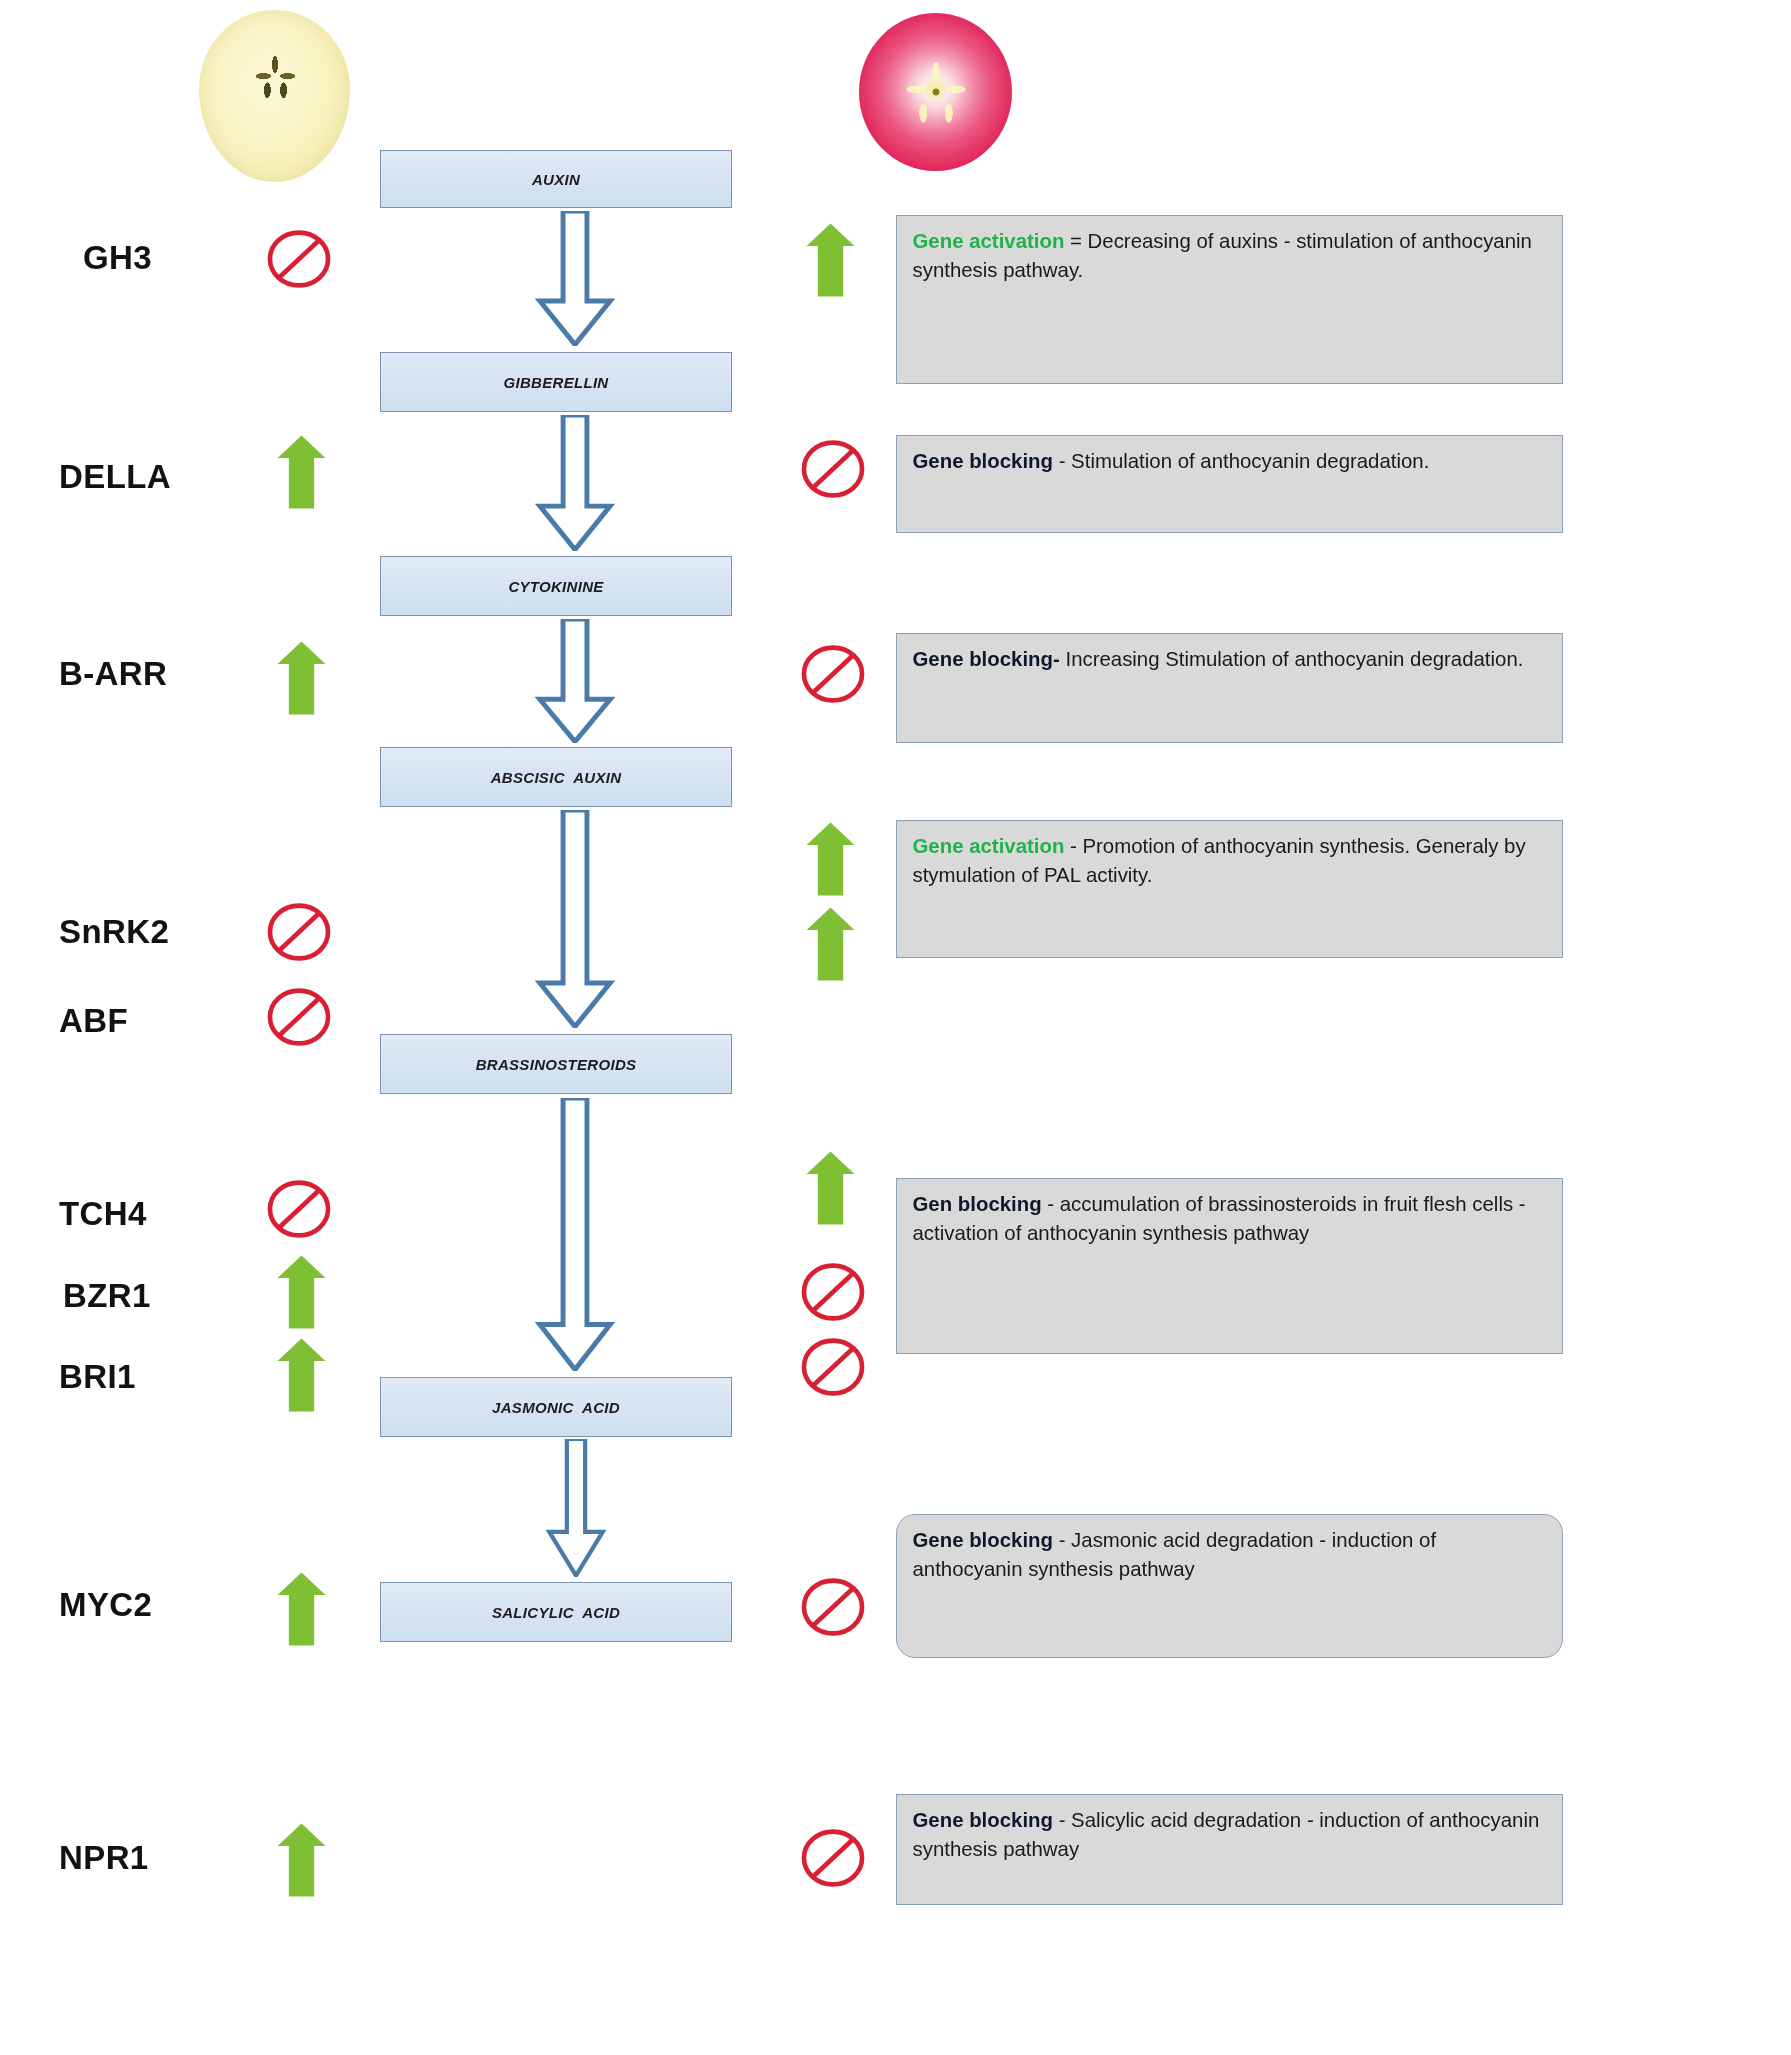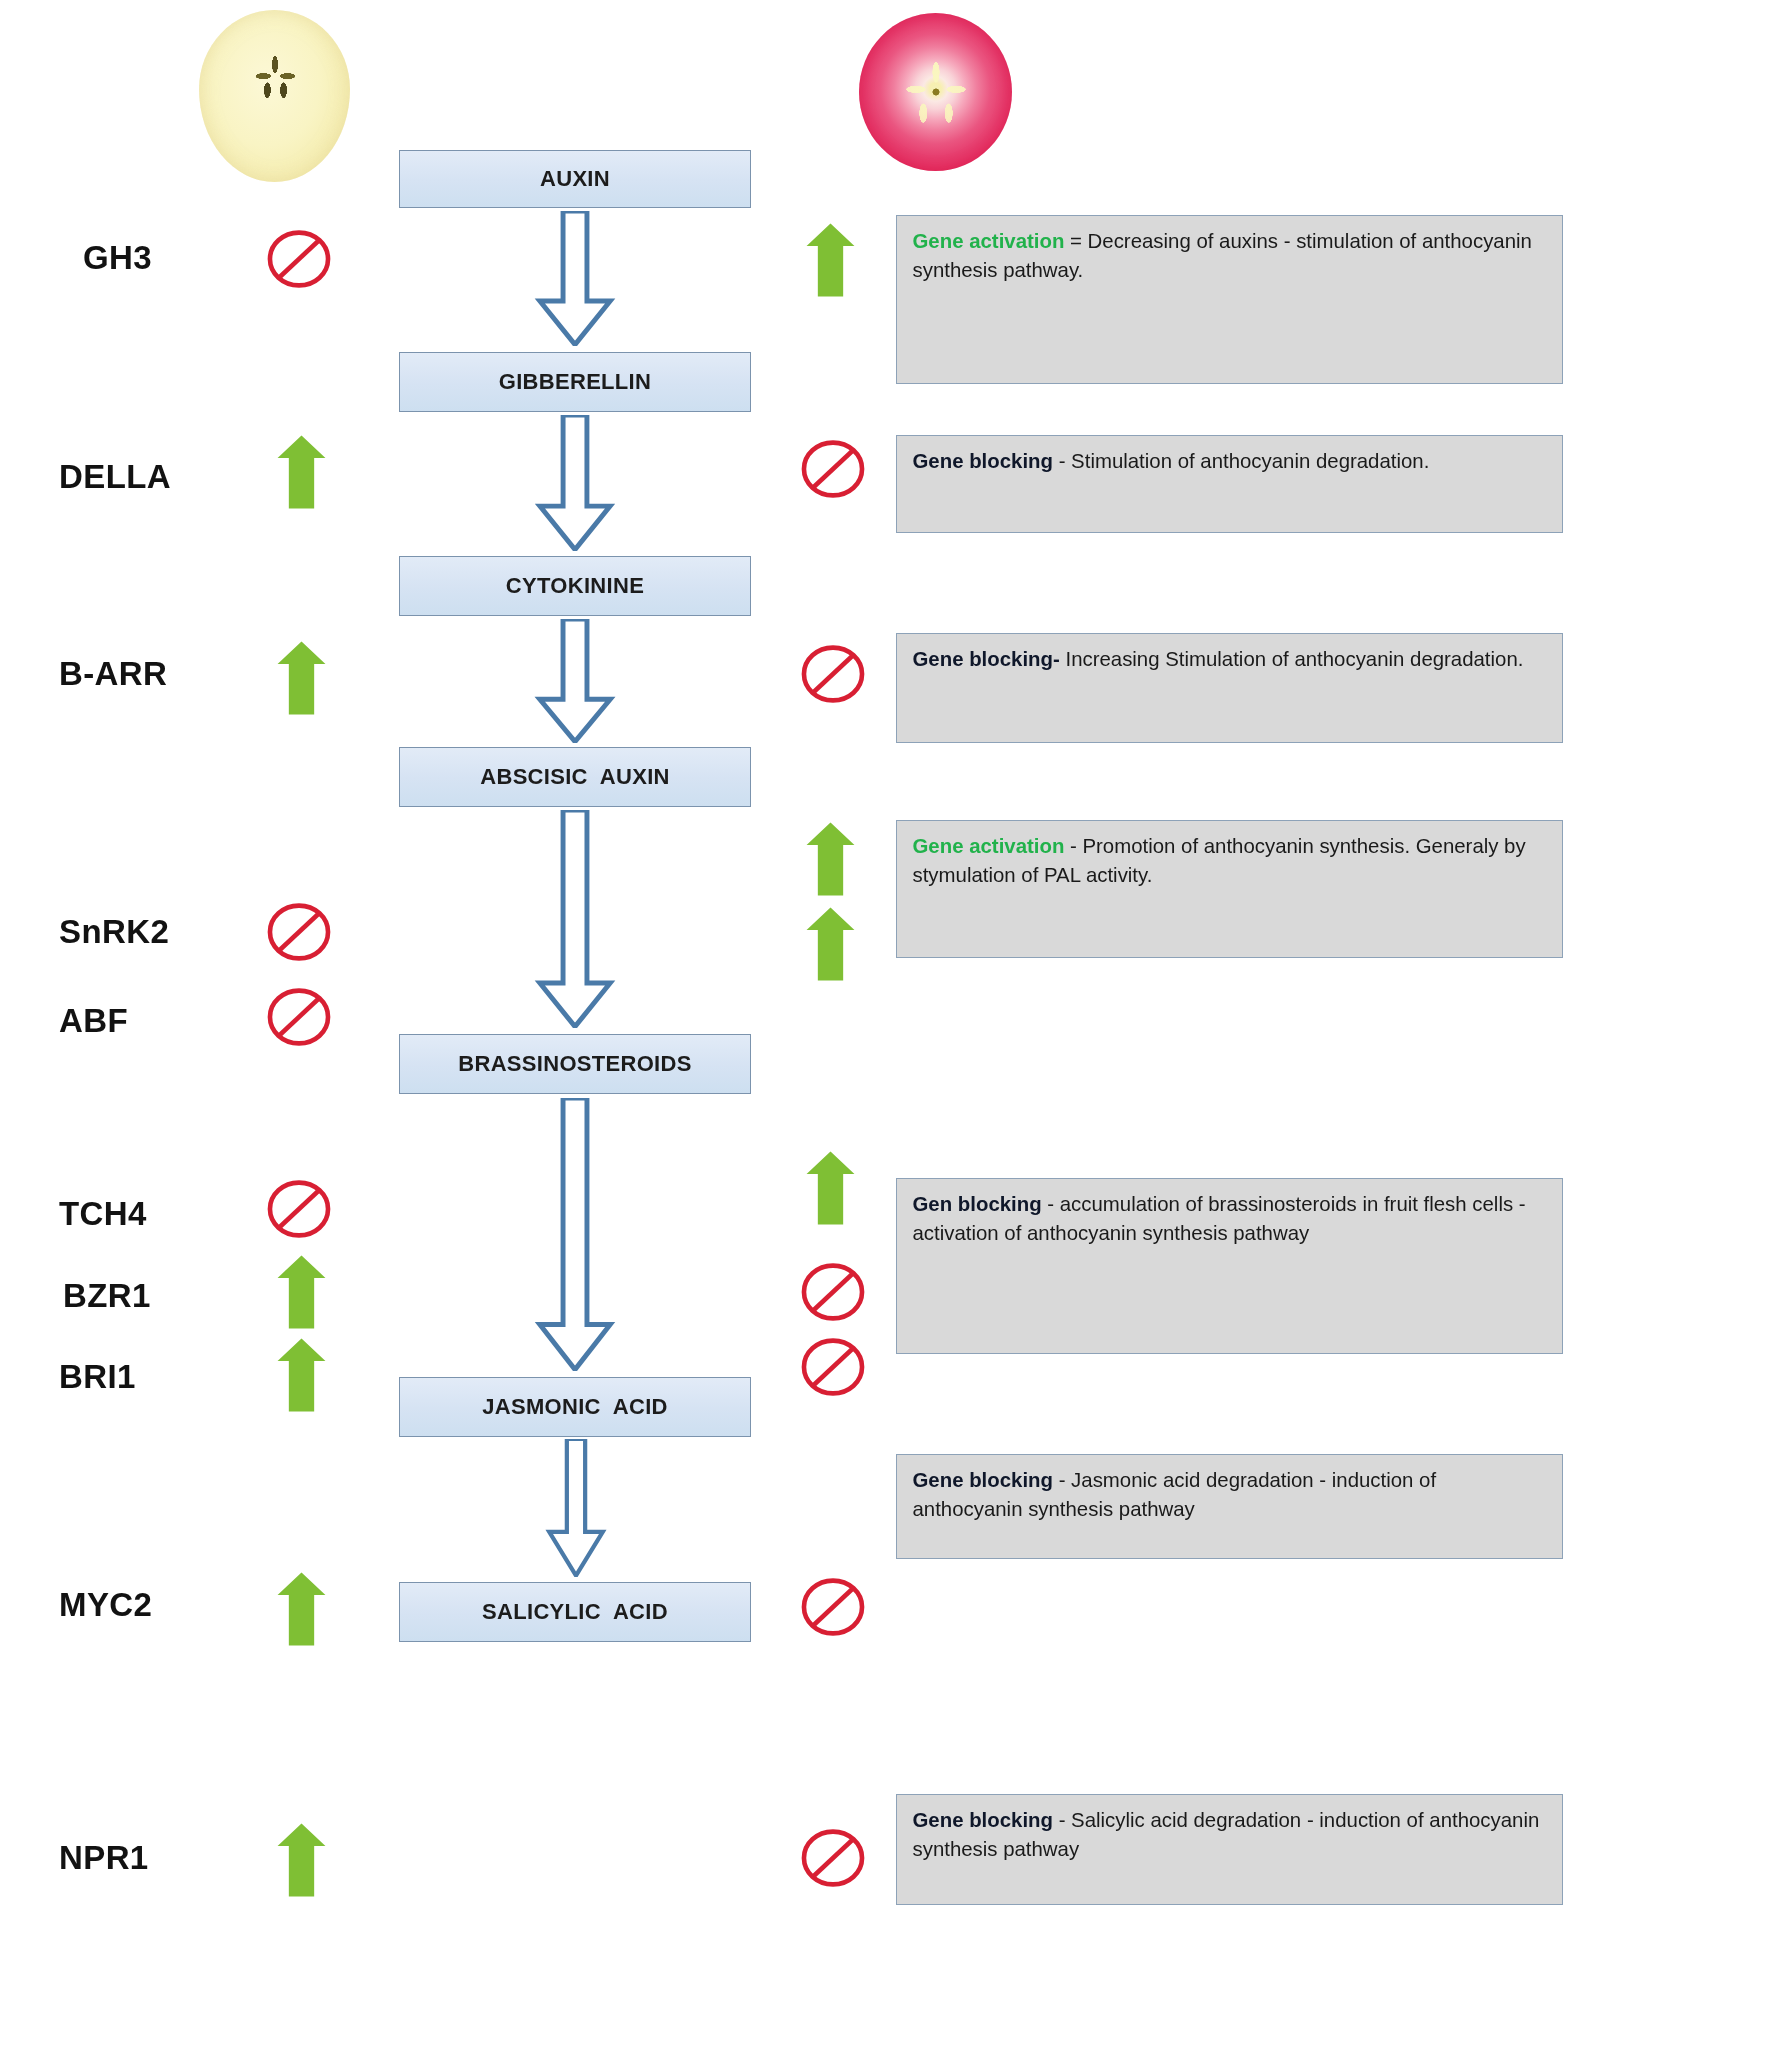--- a/index.html
+++ b/index.html
@@ -41,26 +41,27 @@
       radial-gradient(ellipse 6.3px 18.3px at 50% 20%, rgba(250,248,190,.95) 0%, rgba(250,248,190,.9) 55%, transparent 58%),
       radial-gradient(ellipse 17px 6.3px at 20% 46%, rgba(250,248,190,.9) 0%, rgba(250,248,190,.85) 55%, transparent 58%),
       radial-gradient(ellipse 17px 6.3px at 80% 46%, rgba(250,248,190,.9) 0%, rgba(250,248,190,.85) 55%, transparent 58%),
       radial-gradient(ellipse 7px 17px at 31% 82%, rgba(250,248,190,.9) 0%, rgba(250,248,190,.85) 55%, transparent 58%),
       radial-gradient(ellipse 7px 17px at 69% 82%, rgba(250,248,190,.9) 0%, rgba(250,248,190,.85) 55%, transparent 58%),
       radial-gradient(circle at 50% 50%, #8a7a20 0%, #8a7a20 7%, transparent 8%);
   }
 
   
   .hbox{
-    position:absolute;left:399px;width:350px;
+    position:absolute;left:380px;width:350px;
     background:linear-gradient(180deg,#e2ebf7 0%,#d6e3f3 52%,#cddff0 100%);
     border:1.4px solid #7b93ad;
     display:flex;align-items:center;justify-content:center;
-    font-size:22px;font-weight:700;letter-spacing:0.3px;color:#1c1c1c;
+    font-size:15px;font-weight:700;letter-spacing:0.3px;color:#1c1c1c;
     white-space:pre;
+    font-style:italic;
   }
 
   
   .barrow{position:absolute;}
   .barrow svg{display:block;}
 
   
   .gene{
     position:absolute;font-size:33px;font-weight:700;color:#121212;
     letter-spacing:0.4px;white-space:nowrap;
@@ -282,21 +283,21 @@
   </div>
 
   <div class="note" style="top:820px;height:138px;">
     <span class="kw-green">Gene activation</span><span> - Promotion of anthocyanin synthesis. Generaly by stymulation of PAL activity.</span>
   </div>
 
   <div class="note" style="top:1178px;height:176px;">
     <span class="kw-red">Gen blocking</span><span> - accumulation of brassinosteroids in fruit flesh cells - activation of anthocyanin synthesis pathway</span>
   </div>
 
-  <div class="note" style="top:1454px;height:105px;">
+  <div class="note" style="top:1514px;height:144px;border-radius:19px;">
     <span class="kw-red">Gene blocking</span><span> - Jasmonic acid degradation -  induction of anthocyanin synthesis pathway</span>
   </div>
 
   <div class="note" style="top:1794px;height:111px;">
     <span class="kw-red">Gene blocking</span><span> - Salicylic acid degradation - induction of anthocyanin synthesis pathway</span>
   </div>
 
 </div>
 
 

